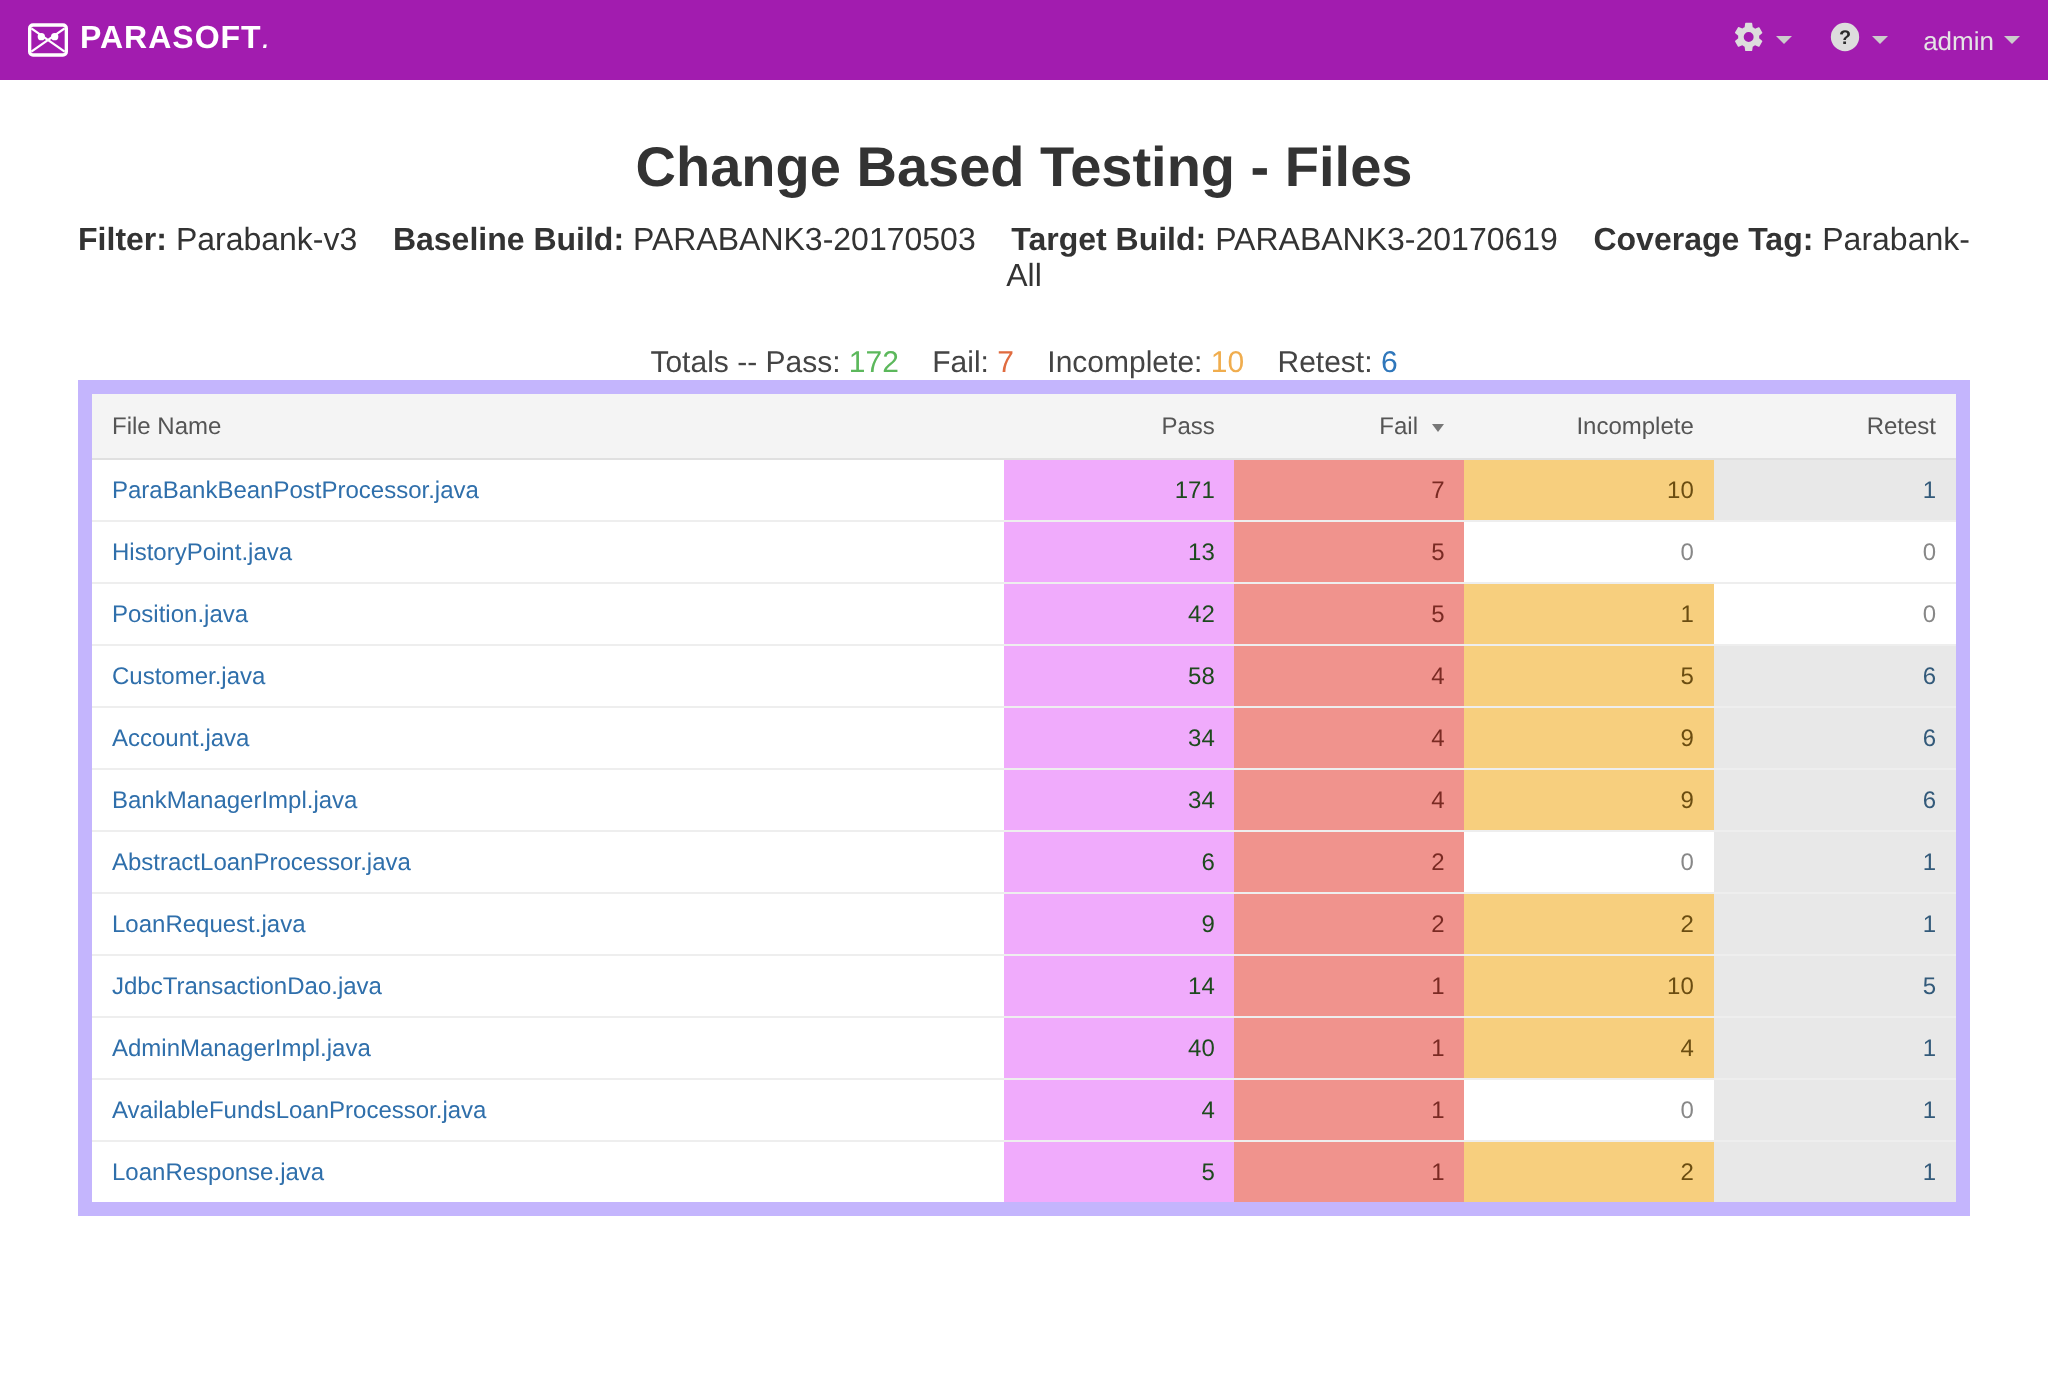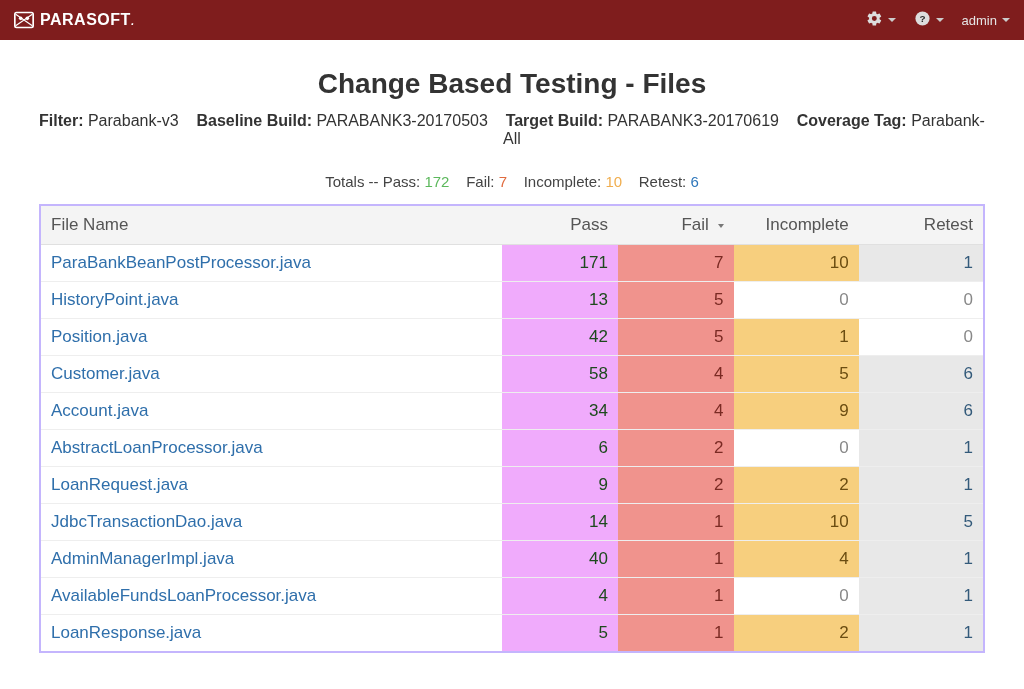--- a/index.html
+++ b/index.html
@@ -3,21 +3,21 @@
   <meta charset="utf-8">
   <style>
     * { box-sizing: border-box; margin: 0; padding: 0; }
     body {
       font-family: "Helvetica Neue", Helvetica, Arial, sans-serif;
       font-size: 13px;
       color: #333;
       background: #fff;
     }
     .navbar {
-      background: #7f1d1d;
+      background: #a21caf;
       height: 40px;
       display: flex;
       align-items: center;
       justify-content: space-between;
       padding: 0 14px;
       color: #fff;
     }
     .navbar-brand {
       display: flex;
       align-items: center;
@@ -66,33 +66,32 @@
     .meta-line {
       text-align: center;
       font-size: 16px;
       color: #333;
       margin-bottom: 25px;
     }
     .meta-line b { font-weight: bold; }
     .totals-line {
       text-align: center;
       font-size: 15px;
-      margin-bottom: 14px;
       color: #444;
     }
     .totals-line .pass-val { color: #5cb85c; }
     .totals-line .fail-val { color: #e06b3f; }
     .totals-line .incomplete-val { color: #f0ad4e; }
     .totals-line .retest-val { color: #2f77bb; }
 
     table.data-table {
       width: 100%;
       border-collapse: collapse;
-      font-size: 17px;
-      border: 2px solid #c4b5fd;
+      font-size: 12px;
+      border: 7px solid #c4b5fd;
     }
     table.data-table th {
       text-align: left;
       background: #f4f4f4;
       font-weight: normal;
       color: #555;
       padding: 9px 10px;
       border-bottom: 1px solid #e0e0e0;
       cursor: pointer;
     }
@@ -256,20 +255,27 @@
           <td class="num-cell cell-retest-color">6</td>
         </tr>
         <tr>
           <td class="file-cell"><a href="#">Account.java</a></td>
           <td class="num-cell cell-pass">34</td>
           <td class="num-cell cell-fail">4</td>
           <td class="num-cell cell-inc-color">9</td>
           <td class="num-cell cell-retest-color">6</td>
         </tr>
         <tr>
+          <td class="file-cell"><a href="#">BankManagerImpl.java</a></td>
+          <td class="num-cell cell-pass">34</td>
+          <td class="num-cell cell-fail">4</td>
+          <td class="num-cell cell-inc-color">9</td>
+          <td class="num-cell cell-retest-color">6</td>
+        </tr>
+        <tr>
           <td class="file-cell"><a href="#">AbstractLoanProcessor.java</a></td>
           <td class="num-cell cell-pass">6</td>
           <td class="num-cell cell-fail">2</td>
           <td class="num-cell cell-inc-zero">0</td>
           <td class="num-cell cell-retest-color">1</td>
         </tr>
         <tr>
           <td class="file-cell"><a href="#">LoanRequest.java</a></td>
           <td class="num-cell cell-pass">9</td>
           <td class="num-cell cell-fail">2</td>

